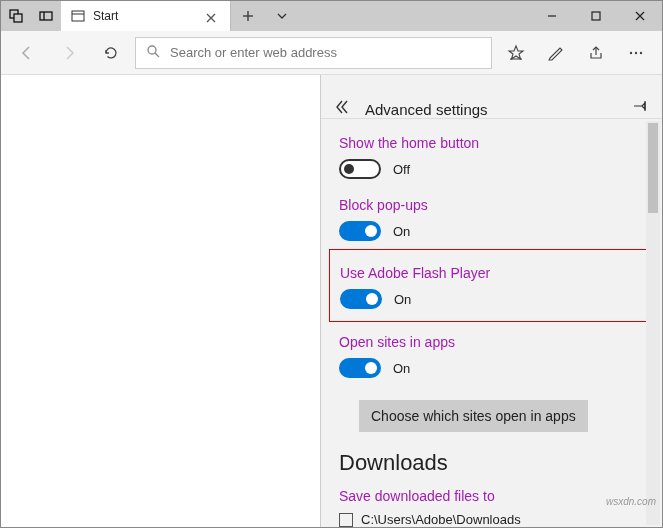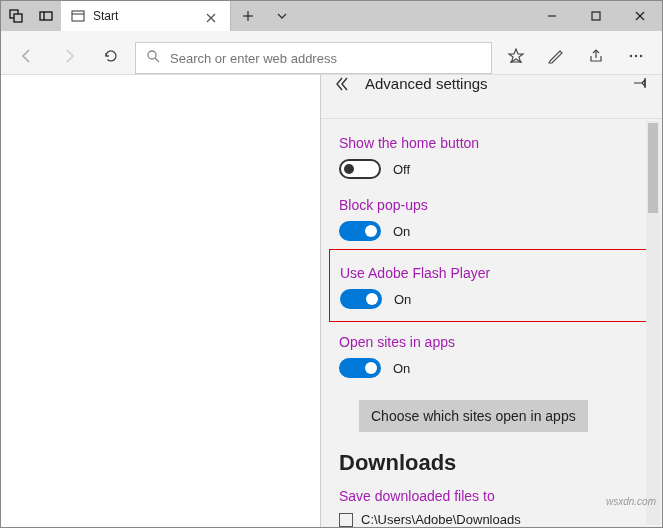--- a/index.html
+++ b/index.html
@@ -13,51 +13,51 @@
   .tab { background: #fff; display: flex; align-items: center; padding: 0 10px; height: 30px; gap: 8px; min-width: 170px; border-right: 1px solid #bbb; }
   .tab-icon { width: 14px; height: 14px; color: #333; }
   .tab-title { font-size: 12px; color: #222; flex: 1; }
   .tab-close { width: 14px; height: 14px; color: #555; }
   .tab-new, .tab-more { width: 34px; display:flex; align-items:center; justify-content:center; color:#333; }
   .titlebar-spacer { flex: 1; }
   .win-controls { display: flex; }
   .win-btn { width: 44px; display:flex; align-items:center; justify-content:center; color:#222; }
 
   
-  .toolbar { height: 46px; background: #f5f5f5; display: flex; align-items: flex-end; padding: 0 8px; gap: 6px; border-bottom: 1px solid #ddd; }
+  .toolbar { height: 46px; background: #f5f5f5; display: flex; align-items: center; padding: 0 8px; gap: 6px; border-bottom: 1px solid #ddd; }
   .tool-btn { width: 36px; height: 36px; display:flex; align-items:center; justify-content:center; color:#888; }
   .tool-btn.active { color:#333; }
   .addr { flex: 1; height: 32px; border: 1px solid #ccc; background:#fff; display:flex; align-items:center; padding:0 10px; gap:10px; }
   .addr input { border:none; outline:none; flex:1; font-size:13px; color:#555; background:transparent; }
   .addr-icon { color:#888; }
   .tool-right { display:flex; gap:4px; }
 
   
   .content { flex:1; display:flex; background:#fff; position:relative; }
   .page-blank { flex:1; }
 
   
   .panel { width: 342px; background:#f2f2f2; border-left:1px solid #ccc; display:flex; flex-direction:column; }
-  .panel-header { height:44px; display:flex; align-items:flex-start; padding:0 12px; gap:12px; border-bottom:1px solid #ddd; }
+  .panel-header { height:44px; display:flex; align-items:flex-end; padding:0 12px; gap:12px; border-bottom:1px solid #ddd; }
   .panel-back { width:20px; height:20px; color:#333; }
   .panel-title { font-size:15px; color:#222; flex:1; }
   .panel-pin { width:18px; color:#333; }
   .panel-body { flex:1; padding: 16px 18px 0 18px; overflow:hidden; position:relative; }
   .setting { margin-bottom: 18px; }
   .setting-label { font-size:14px; color:#a21caf; margin-bottom:8px; }
   .toggle-row { display:flex; align-items:center; gap:12px; }
   .toggle { width:42px; height:20px; border-radius:10px; position:relative; }
   .toggle.off { background:#fff; border:2px solid #333; }
   .toggle.off .knob { width:10px; height:10px; border-radius:50%; background:#333; position:absolute; top:3px; left:3px; }
   .toggle.on { background:#0078d7; }
   .toggle.on .knob { width:12px; height:12px; border-radius:50%; background:#fff; position:absolute; top:4px; right:4px; }
   .toggle-state { font-size:13px; color:#222; }
   .highlight { border:1px solid #d00; padding:15px 10px 12px 10px; margin:-10px -10px 12px -10px; }
   .choose-btn { display:inline-block; background:#ccc; padding:8px 12px; font-size:14px; color:#222; margin-top:4px;margin-left:20px; }
-  .section-heading { font-size:22px; color:#222; margin-top:18px; margin-bottom:12px; font-weight:700; }
+  .section-heading { font-size:22px; color:#222; margin-top:18px; margin-bottom:12px; font-weight:400; }
   .path-row { display:flex; align-items:center; gap:8px; font-size:13px; color:#222; }
   .path-icon { width:14px; height:14px; border:1px solid #555; }
 
   .scrollbar { position:absolute; right:2px; top:2px; bottom:2px; width:14px; background:#eaeaea; }
   .scrollbar-thumb { position:absolute; left:2px; right:2px; top:2px; height:90px; background:#c0c0c0; }
 
   .watermark { position:absolute; right:6px; bottom:20px; font-size:10px; color:#999;font-style:italic; }
 </style>
 </head>
 <body>

